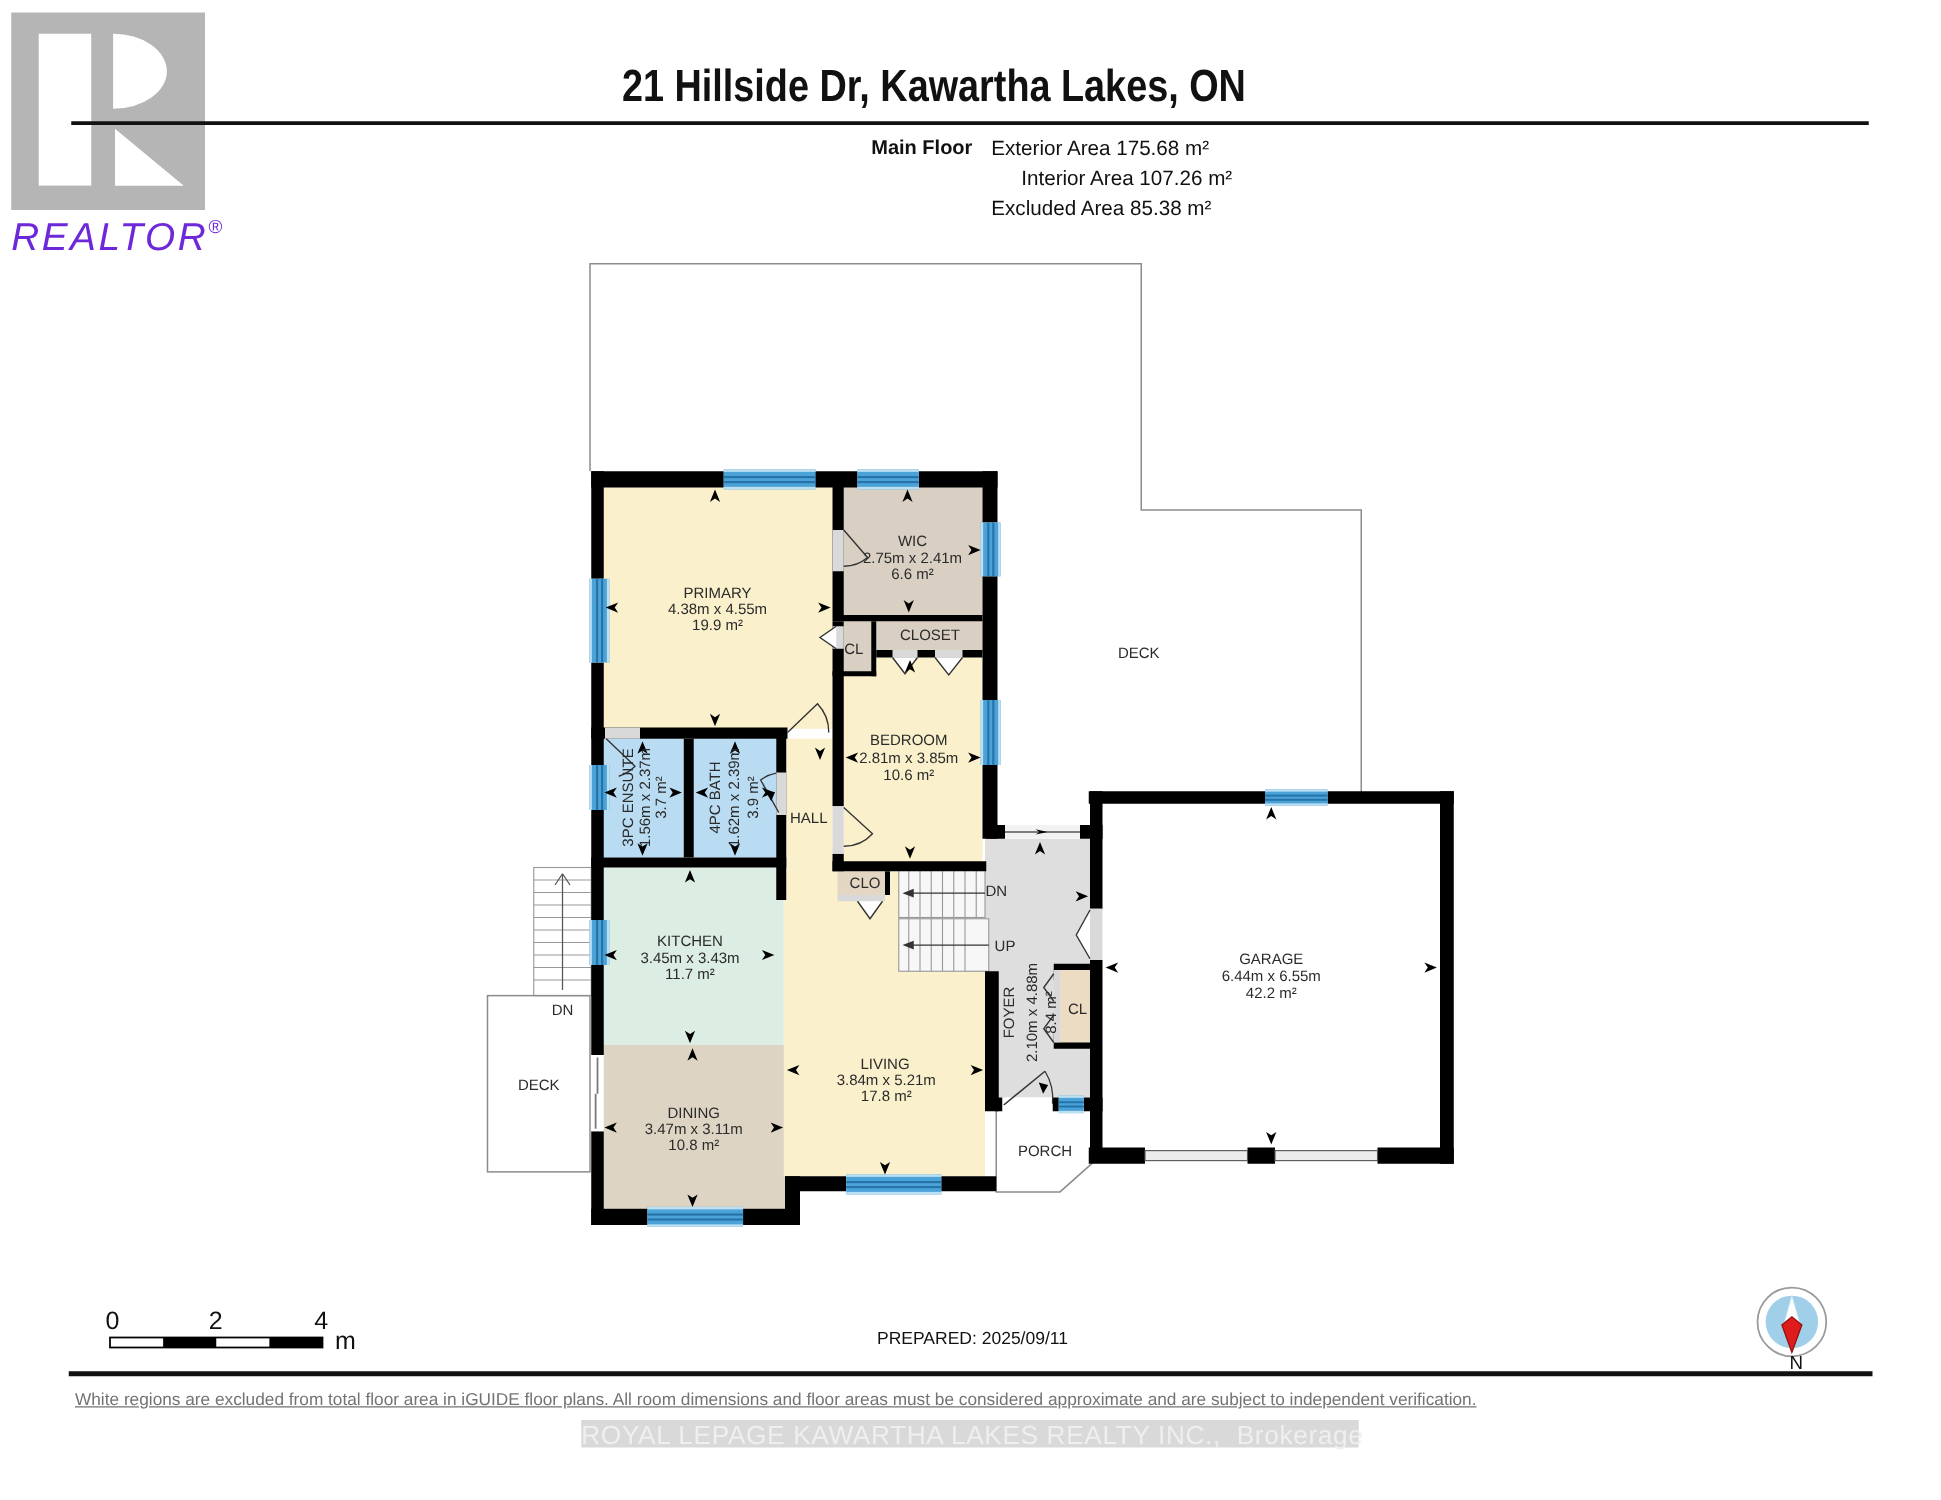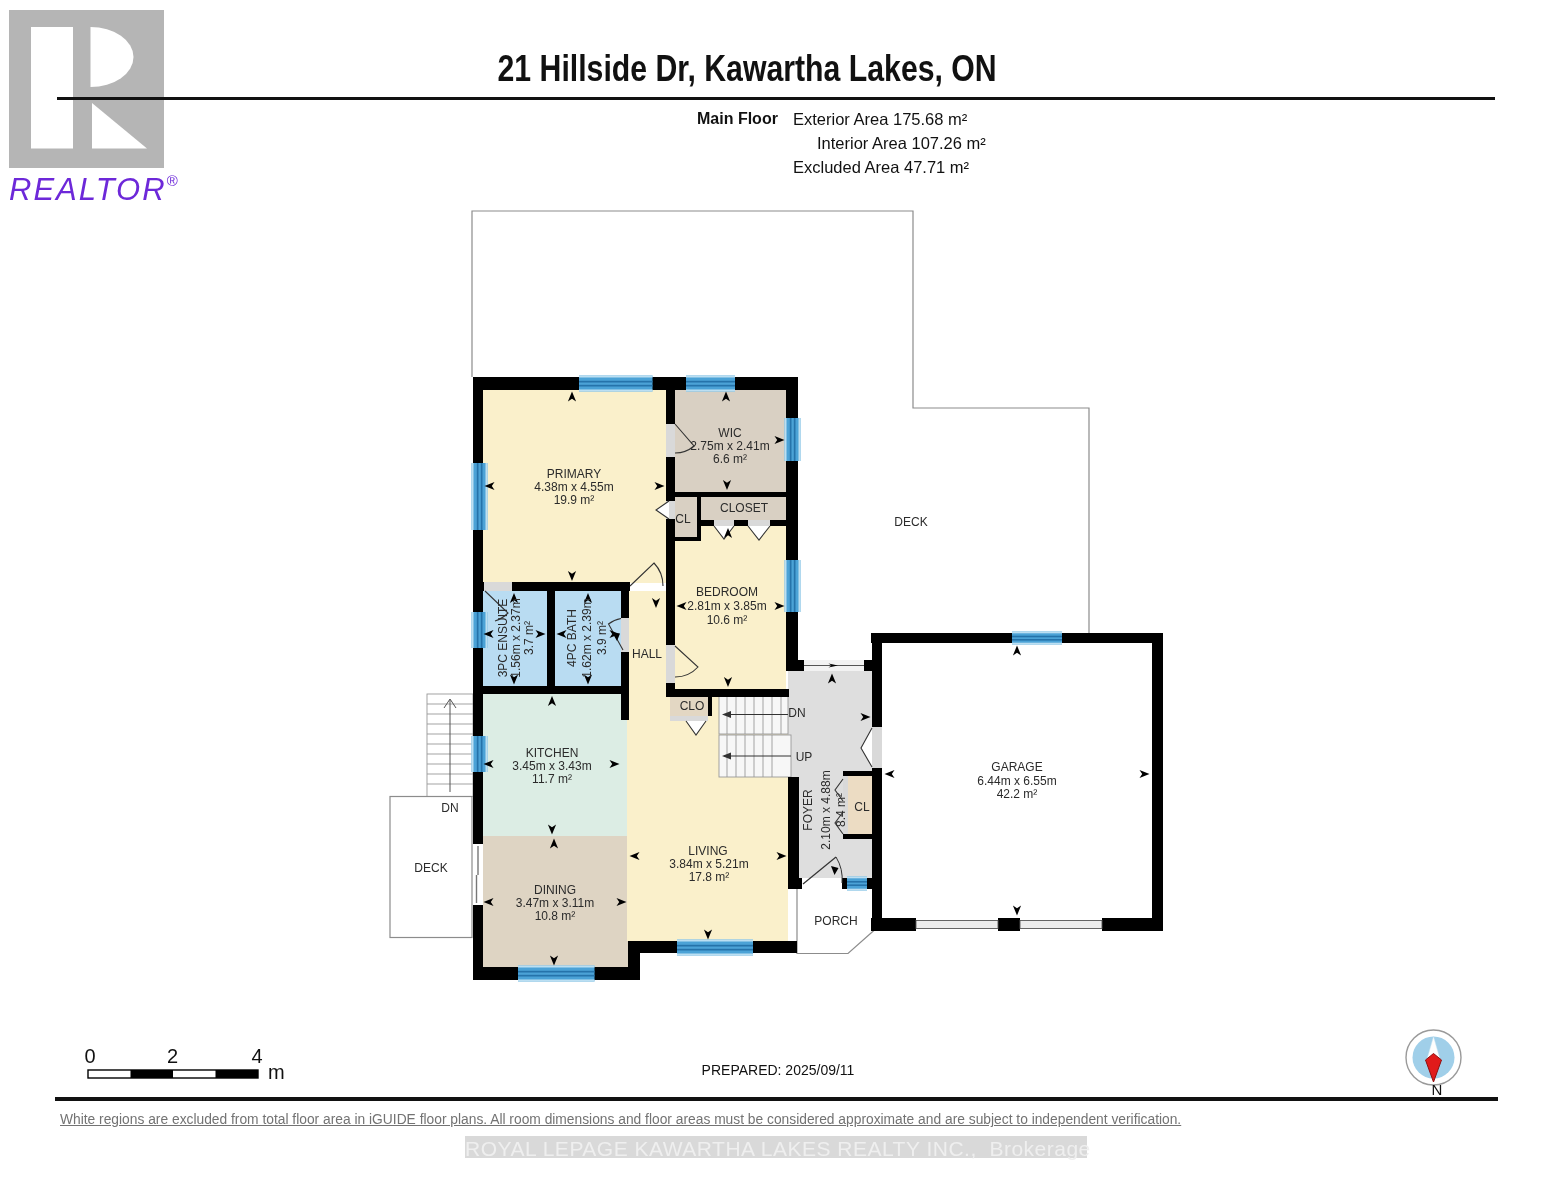--- a/index.html
+++ b/index.html
@@ -20,21 +20,21 @@
 
 <div class="abs" style="left:9px;top:172px;font-size:31px;letter-spacing:2px;color:#6d28d9;font-style:italic;">REALTOR<span style="font-size:15px;vertical-align:14px;letter-spacing:0">®</span></div>
 
 <div class="abs" style="left:0px;top:48px;width:1495px;text-align:center;font-size:36px;font-weight:bold;color:#111;"><span style="display:inline-block;transform:scaleX(0.84);transform-origin:center;">21 Hillside Dr, Kawartha Lakes, ON</span></div>
 
 <div class="abs" style="left:57px;top:97px;width:1438px;height:3px;background:#111;"></div>
 
 <div class="abs" style="left:697px;top:110px;font-size:16px;font-weight:bold;color:#111;">Main Floor</div>
 <div class="abs" style="left:793px;top:110px;font-size:16.5px;color:#111;">Exterior Area 175.68 m²</div>
 <div class="abs" style="left:793px;top:134px;font-size:16.5px;color:#111;margin-left:24px;">Interior Area 107.26 m²</div>
-<div class="abs" style="left:793px;top:158px;font-size:16.5px;color:#111;">Excluded Area 47.71 m²</div>
+<div class="abs" style="left:793px;top:158px;font-size:16.5px;color:#111;">Excluded Area 85.38 m²</div>
 
 <svg class="abs" style="left:0;top:0" width="1553" height="1200" viewBox="0 0 1553 1200">
 <defs>
 <g id="arrR">
           <path d="M0,0 L-10,-4.1 L-7.3,0 L-10,4.1 Z" fill="#000"></path>
         </g>
 </defs>
 
 <g fill="none" stroke="#8c8c8c" stroke-width="1.2">
   <polyline points="472,377 472,211 913,211 913,408 1089,408 1089,634"></polyline>

